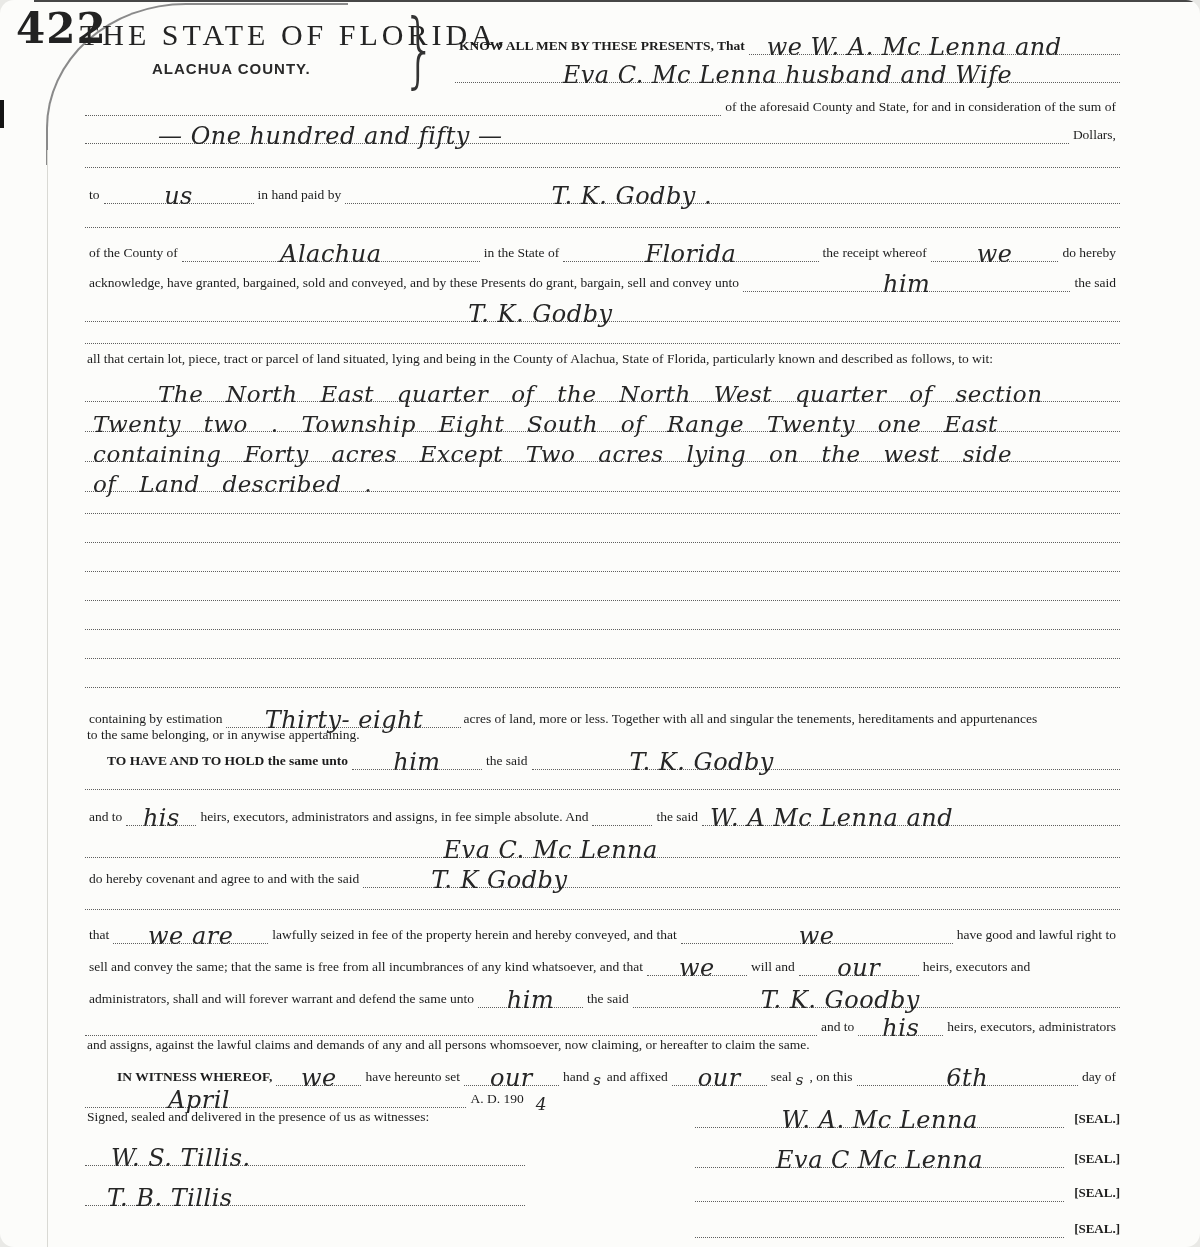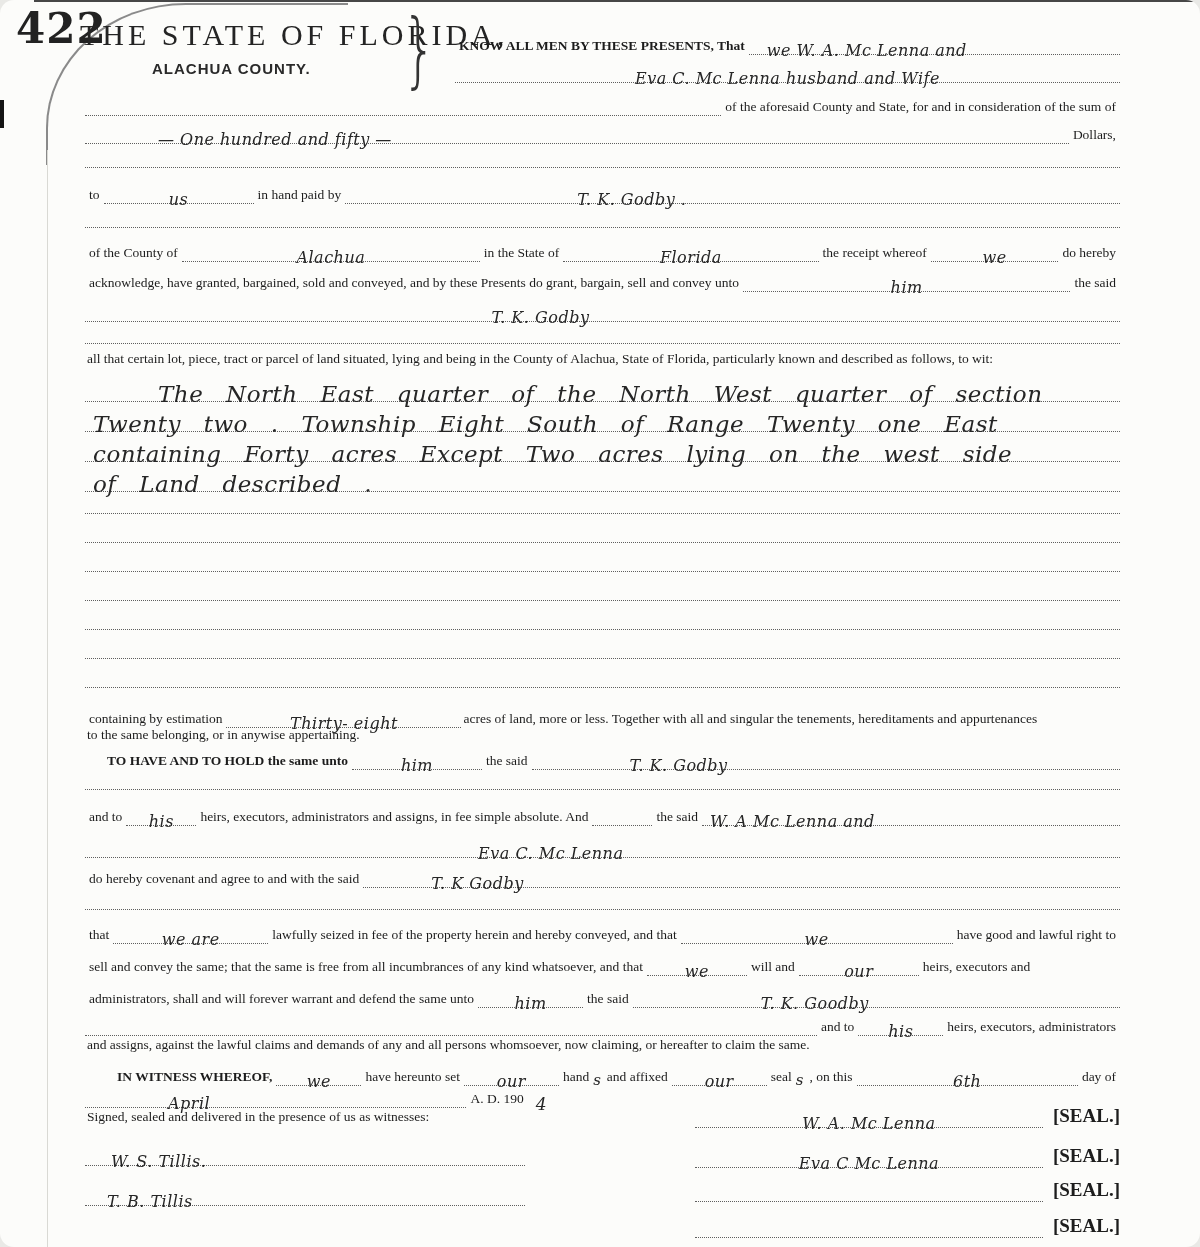--- a/index.html
+++ b/index.html
@@ -22,31 +22,31 @@
   .county-title{position:absolute;left:152px;top:60px;font-size:15px;font-weight:bold;
         font-family:"Liberation Sans","DejaVu Sans",sans-serif;letter-spacing:1px;color:#2a2a2a;}
   .brace{position:absolute;left:393px;top:8px;font-size:82px;line-height:1;
         font-family:"DejaVu Sans",sans-serif;font-weight:200;transform:scaleX(.65);color:#333;}
 
   
   .row{position:absolute;left:85px;right:80px;display:flex;align-items:flex-end;}
   .p{font-size:13.5px;line-height:1.2;padding:0 4px 1px 4px;white-space:nowrap;color:#1c1c1c;}
   .pw{font-size:13.5px;line-height:1.2;padding:0 2px 1px 2px;white-space:normal;color:#1c1c1c;}
   .b{font-weight:bold;}
-  .h{font-family:"DejaVu Serif",serif;font-style:italic;font-size:16px;line-height:1;
+  .h{font-family:"DejaVu Serif",serif;font-style:italic;font-size:24px;line-height:1;
      padding:0 8px;margin-bottom:-5px;white-space:nowrap;color:#262626;letter-spacing:.5px;}
   .hs{font-family:"DejaVu Serif",serif;font-style:italic;font-size:15px;line-height:1;
      margin:0 2px -2px 0;color:#262626;}
   .fill{flex:1 1 auto;display:flex;align-items:flex-end;justify-content:center;
      border-bottom:1px dotted #5e5e5e;min-width:0;}
   .seg{flex:0 0 auto;display:flex;align-items:flex-end;justify-content:center;
      border-bottom:1px dotted #5e5e5e;}
   .jl{justify-content:flex-start;}
   .desc .h{font-size:23px;word-spacing:15px;}
-  .sealtxt{font-size:19px;font-weight:bold;padding:0 0 1px 10px;white-space:nowrap;}
+  .sealtxt{font-size:13px;font-weight:bold;padding:0 0 1px 10px;white-space:nowrap;}
 </style>
 </head>
 <body>
 
 <div class="page">
 
   <div class="top-edge"></div>
   <div class="corner-curve"></div>
   <div class="left-line"></div>
   <div class="edge-mark"></div>

